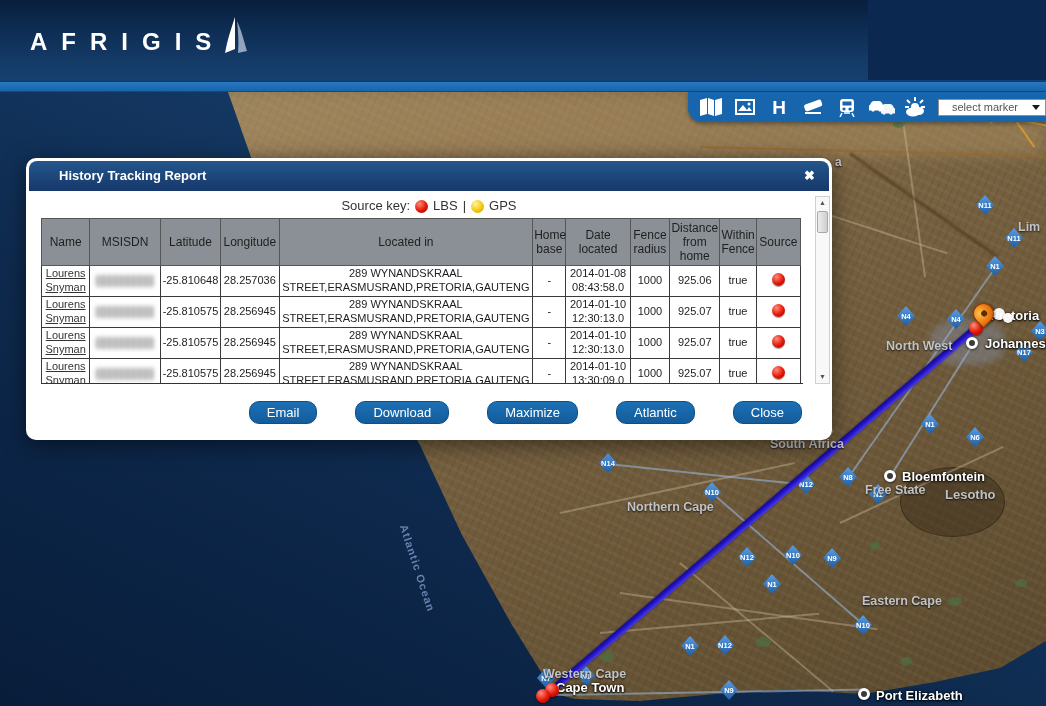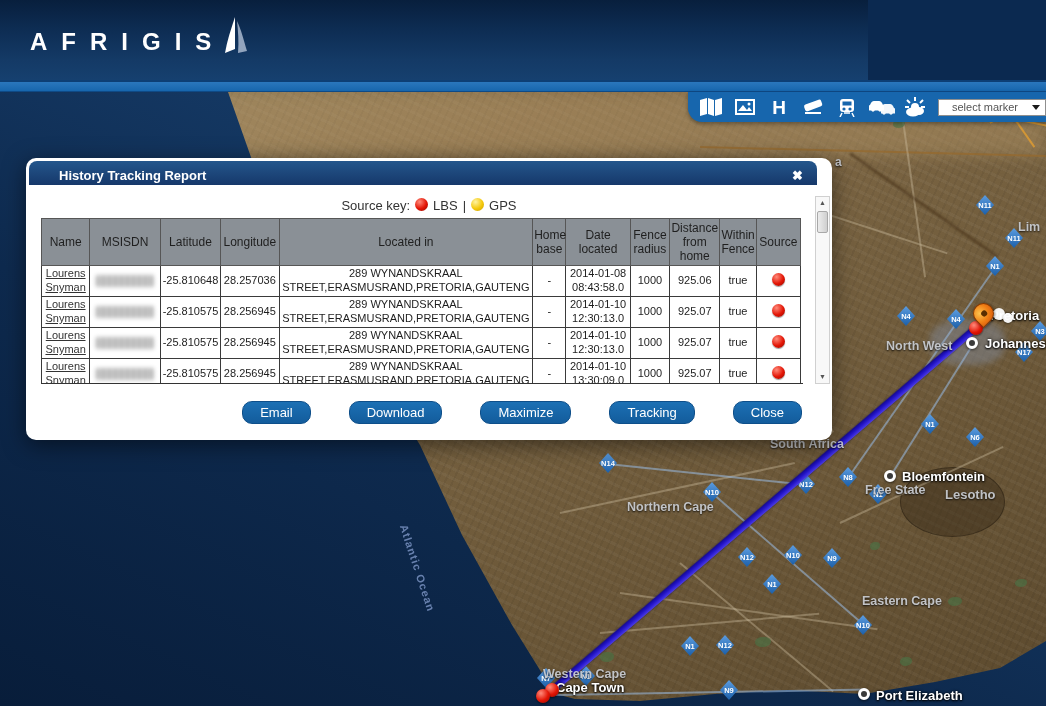--- a/index.html
+++ b/index.html
@@ -67,25 +67,25 @@
   .cluster { position:absolute; background:#fff; border-radius:50%; box-shadow:0 1px 2px rgba(0,0,0,.4); z-index:7; opacity:.95; }
   .pin { position:absolute; left:973px; top:211px; width:21px; height:21px; z-index:8;
     border-radius:50% 50% 50% 0; transform:rotate(-45deg);
     background:radial-gradient(circle at 35% 35%,#ffc24d,#f08016 50%,#cf4a05);
     border:1px solid #8a3a00; box-shadow:0 1px 3px rgba(0,0,0,.5); }
   .pin::after { content:""; position:absolute; left:6.5px; top:6.5px; width:6px; height:6px; border-radius:50%; background:#5a2d00; }
 
   
   .dialog { position:absolute; left:26px; top:158px; width:806px; height:282px; z-index:9;
     background:#fff; border-radius:10px; box-shadow:0 5px 22px rgba(0,0,0,.5); }
-  .titlebar { position:absolute; left:3px; right:15px; top:3px; height:24px; border-radius:8px 8px 0 0;
+  .titlebar { position:absolute; left:3px; right:3px; top:3px; height:30px; border-radius:8px 8px 0 0;
     background:linear-gradient(180deg,#24568c,#16386a); cursor:move; }
   .titlebar .title { line-height:30px; padding-left:30px; font-size:13px; font-weight:bold; color:#fff; display:block; }
   .titlebar .close { position:absolute; right:14px; top:0; line-height:30px; color:#fff; font-size:13px; font-weight:bold; cursor:pointer; }
-  .sourcekey { position:absolute; top:40px; left:0; width:100%; display:flex; justify-content:center; align-items:flex-start;
+  .sourcekey { position:absolute; top:40px; left:0; width:100%; display:flex; justify-content:center; align-items:flex-end;
     gap:5px; font-size:13px; color:#333; }
   .dot { width:13px; height:13px; border-radius:50%; display:inline-block; }
   .dot.red { background:radial-gradient(circle at 35% 30%,#ff8a7a,#e31505 55%,#8f0a00); }
   .dot.yellow { background:radial-gradient(circle at 35% 30%,#fff3a0,#f4c80a 55%,#c79a00); }
   .tablewrap { position:absolute; left:15px; top:60px; width:762px; height:166px; overflow:hidden; border-bottom:1px solid #333; }
   table { border-collapse:collapse; table-layout:fixed; width:760px; }
   th { background:#8a9096; border:1px solid #565656; font-size:12px; font-weight:normal; color:#1f1f1f; padding:2px 1px; height:44px; }
   td { border:1px solid #3a3a3a; font-size:11px; color:#1d1d1d; text-align:center; padding:1px; height:31px; line-height:1.25; word-wrap:break-word; }
   a.namelink { color:#333; text-decoration:underline; cursor:pointer; }
   .redacted { width:58px; height:12px; margin:0 auto; border-radius:2px; filter:blur(2px);
@@ -426,18 +426,18 @@
     <div class="vscroll">
       <div class="sArrow up">▲</div>
       <div class="sThumb"></div>
       <div class="sArrow down">▼</div>
     </div>
 
     <div class="btnrow">
       <button>Email</button>
       <button>Download</button>
       <button>Maximize</button>
-      <button>Tracking</button>
+      <button>Atlantic</button>
       <button>Close</button>
     </div>
   </div>
 
 </div>
 
 </body></html>

